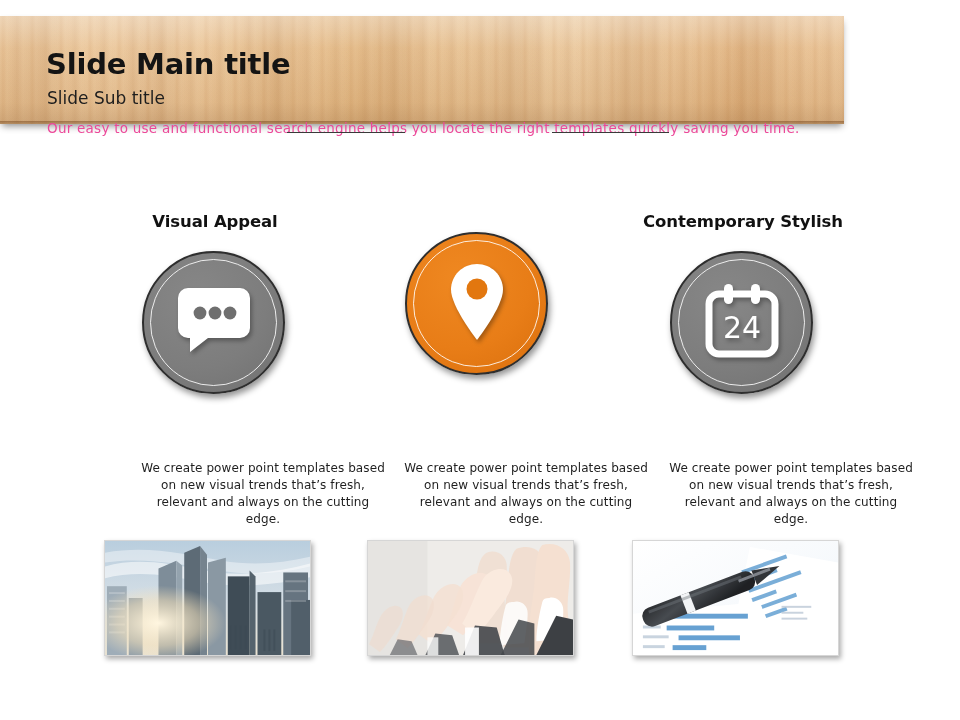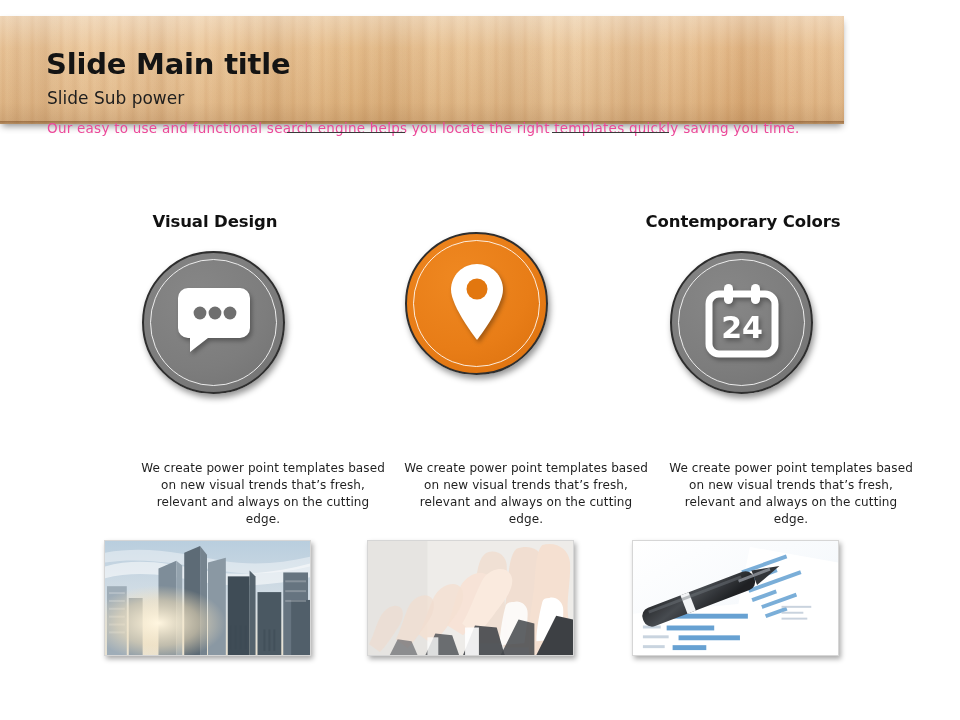--- a/index.html
+++ b/index.html
@@ -127,21 +127,20 @@
     border: 2px solid #2e2e2e;
     box-sizing: border-box;
     display: flex;
     align-items: center;
     justify-content: center;
     box-shadow: 2px 4px 6px rgba(0,0,0,0.42);
     z-index: 2;
   }
   .circle.gray {
     background: radial-gradient(circle at 38% 32%, #878787 0%, #7d7d7d 55%, #6f6f6f 100%);
-    font-weight: bold;
   }
   .circle.orange {
     background: radial-gradient(circle at 38% 32%, #ef8821 0%, #e87d17 55%, #d96e0c 100%);
   }
   .circle::before {
     content: "";
     position: absolute;
     left: 6px;
     top: 6px;
     right: 6px;
@@ -182,30 +181,30 @@
     overflow: hidden;
     background: #cfd6dc;
   }
   .photo svg { display: block; width: 100%; height: 100%; }
 </style>
 </head>
 <body>
 
 <div id="header-banner">
   <div id="page-title">Slide Main title</div>
-  <div id="page-subtitle">Slide Sub power</div>
+  <div id="page-subtitle">Slide Sub title</div>
 </div>
 
 <div id="intro-text">Our easy to use and functional search engine helps you locate the right templates quickly saving you time.</div>
 
 <div id="connector-0" class="connector"></div>
 <div id="connector-1" class="connector"></div>
 
 <div id="column-0" class="column">
-  <div class="col-heading">Visual Design</div>
+  <div class="col-heading">Visual Appeal</div>
 
   <div class="circle-wrap">
     <div class="circle gray">
       <span>
         <svg width="76" height="70" viewBox="0 0 76 70">
           <path fill="#ffffff" d="M12 2h52a10 10 0 0 1 10 10v30a10 10 0 0 1-10 10H32L14 66V52h-2A10 10 0 0 1 2 42V12A10 10 0 0 1 12 2z"></path>
           <circle cx="24" cy="27" r="6.4" fill="#6f6f6f"></circle>
           <circle cx="39" cy="27" r="6.4" fill="#6f6f6f"></circle>
           <circle cx="54" cy="27" r="6.4" fill="#6f6f6f"></circle>
         </svg>
@@ -304,21 +303,21 @@
       <path d="M68 94l-10 22h34l-7-20z" fill="#31353b" opacity="0.8"></path>
       <path d="M30 100l-8 16h28l-6-14z" fill="#383c42" opacity="0.6"></path>
       <rect x="98" y="88" width="14" height="28" fill="#ffffff" opacity="0.9"></rect>
       <rect x="60" y="98" width="11" height="18" fill="#fafafa" opacity="0.8"></rect>
       <rect width="207" height="116" fill="#ffffff" opacity="0.12"></rect>
     </svg>
   </div>
 </div>
 
 <div id="column-2" class="column">
-  <div class="col-heading">Contemporary Colors</div>
+  <div class="col-heading">Contemporary Stylish</div>
 
   <div class="circle-wrap">
     <div class="circle gray">
       <span>
         <svg width="78" height="78" viewBox="0 0 78 78">
           <rect x="21" y="2" width="9" height="20" rx="4.5" fill="#ffffff"></rect>
           <rect x="48" y="2" width="9" height="20" rx="4.5" fill="#ffffff"></rect>
           <rect x="6" y="12" width="66" height="60" rx="10" fill="none" stroke="#ffffff" stroke-width="7"></rect>
           <text x="39" y="56" text-anchor="middle" font-family="DejaVu Sans, sans-serif" font-size="30" fill="#ffffff">24</text>
         </svg>

